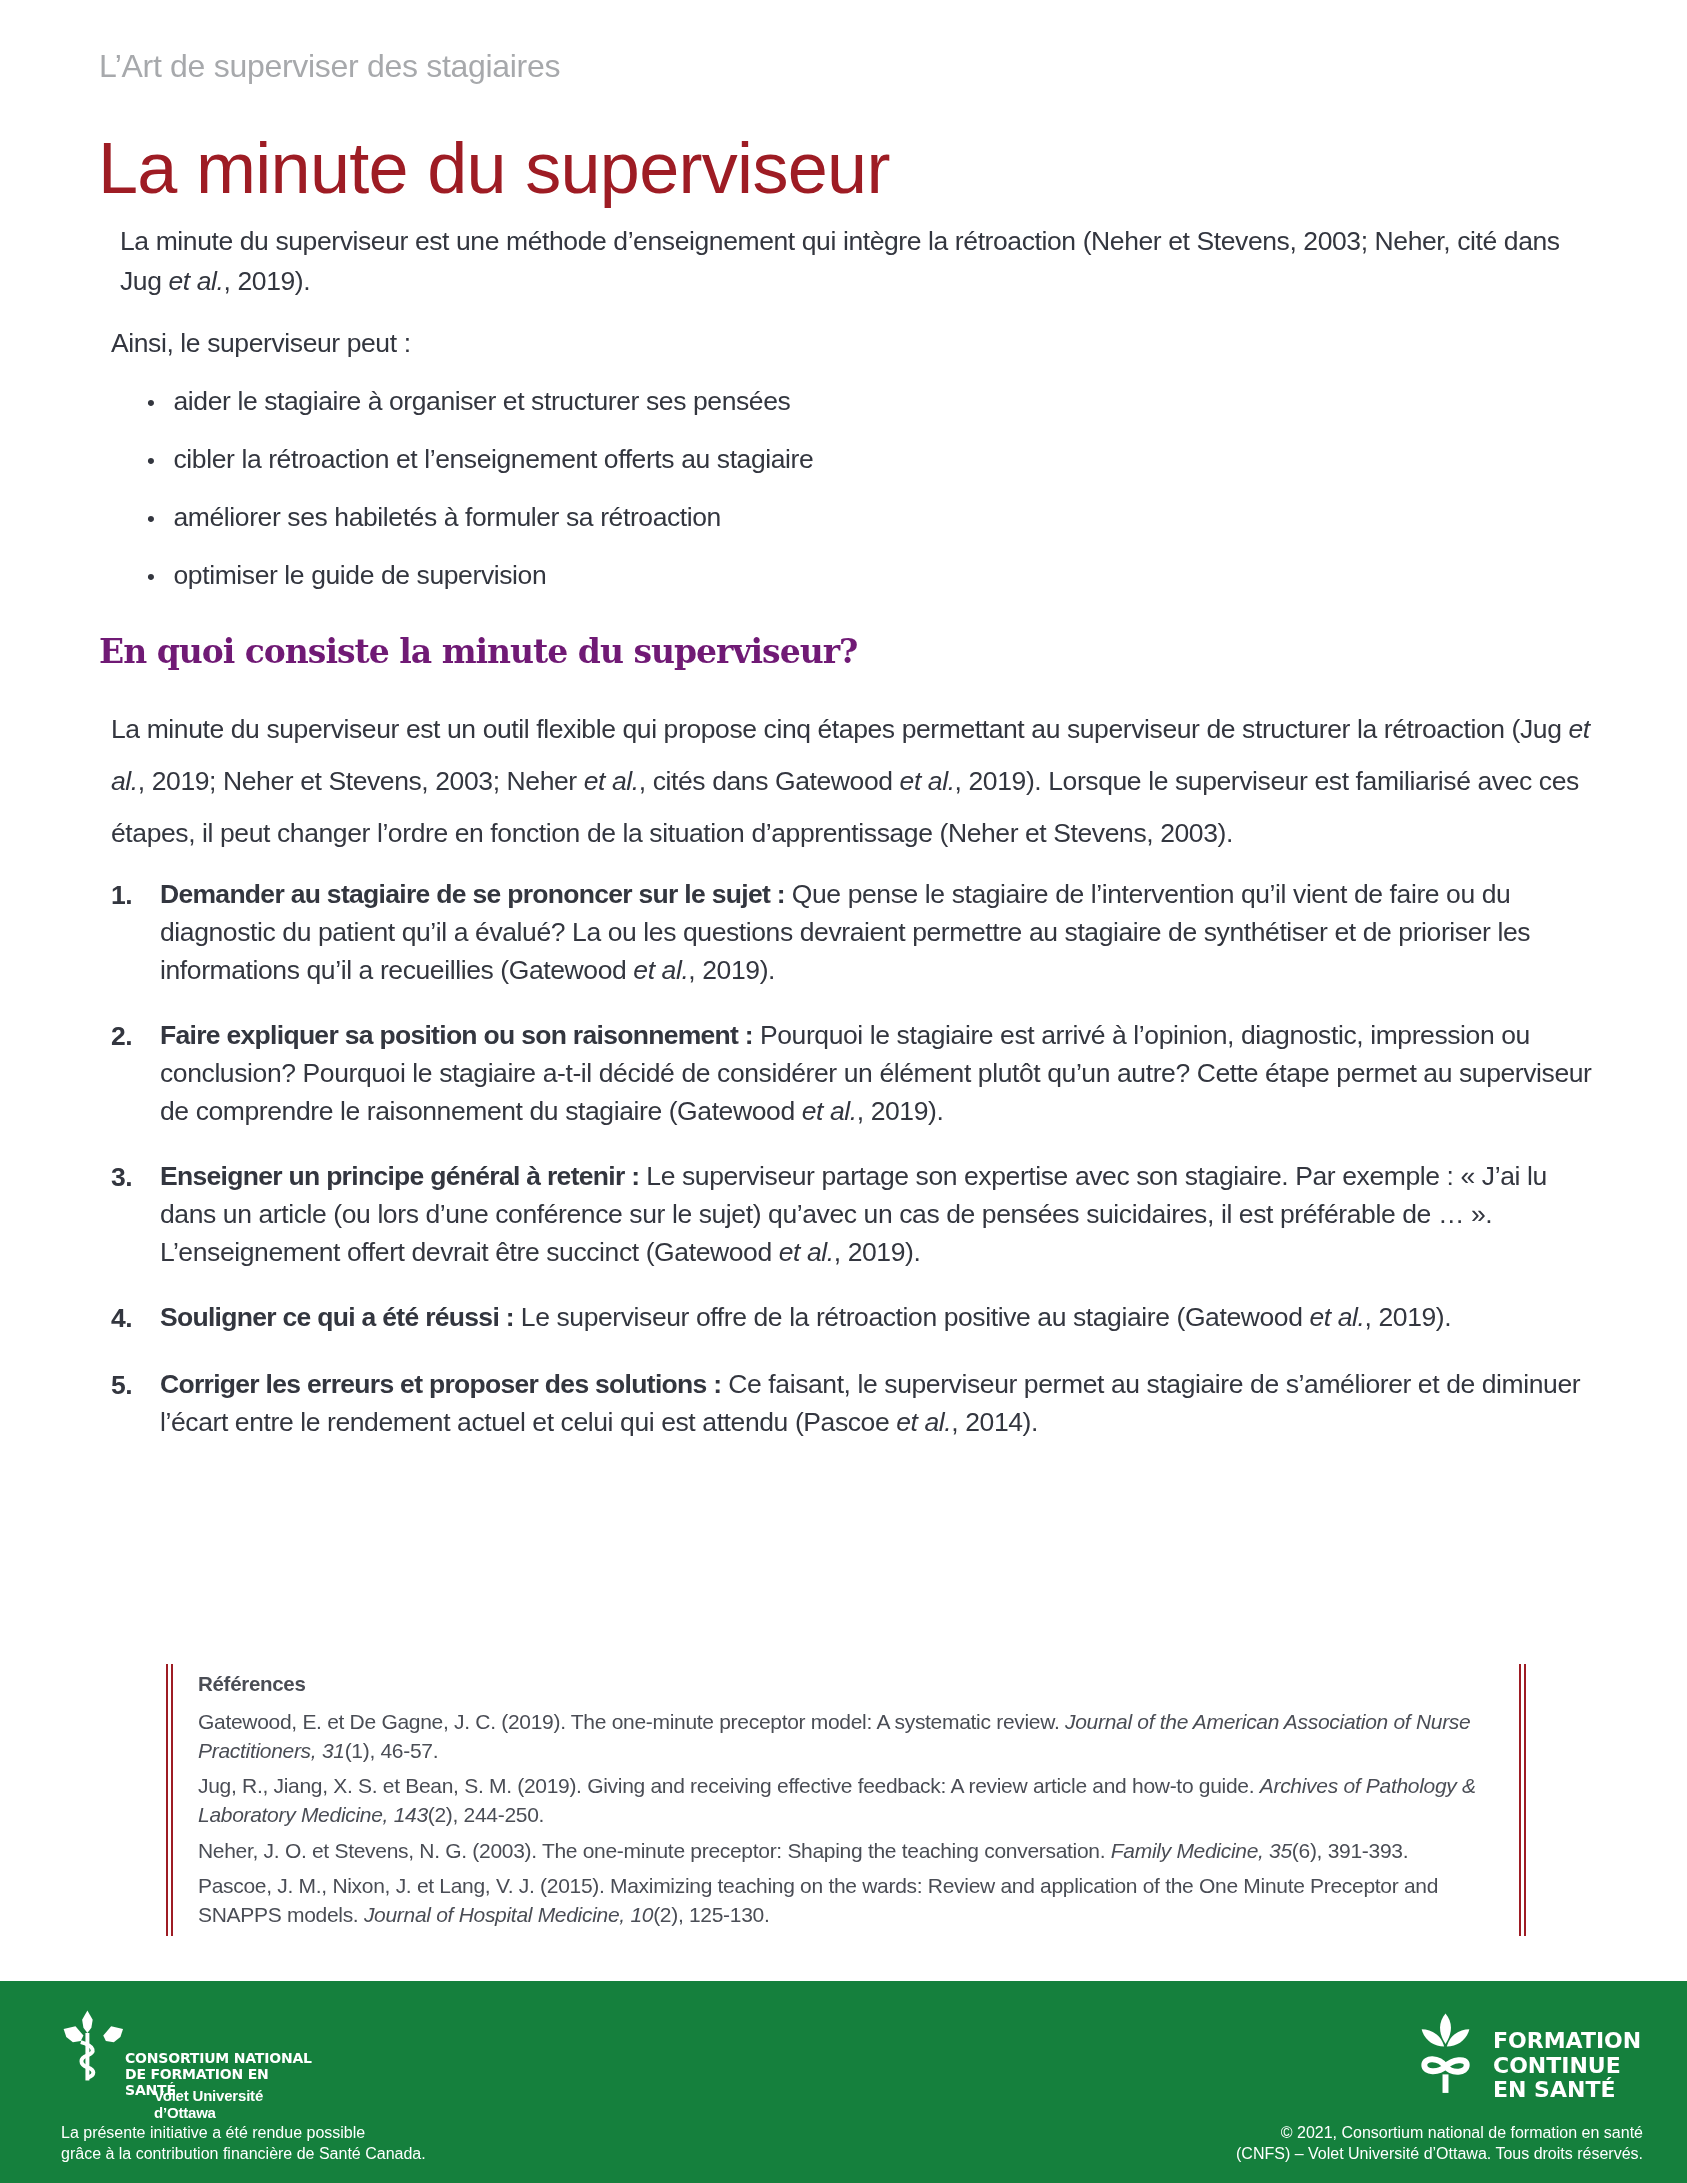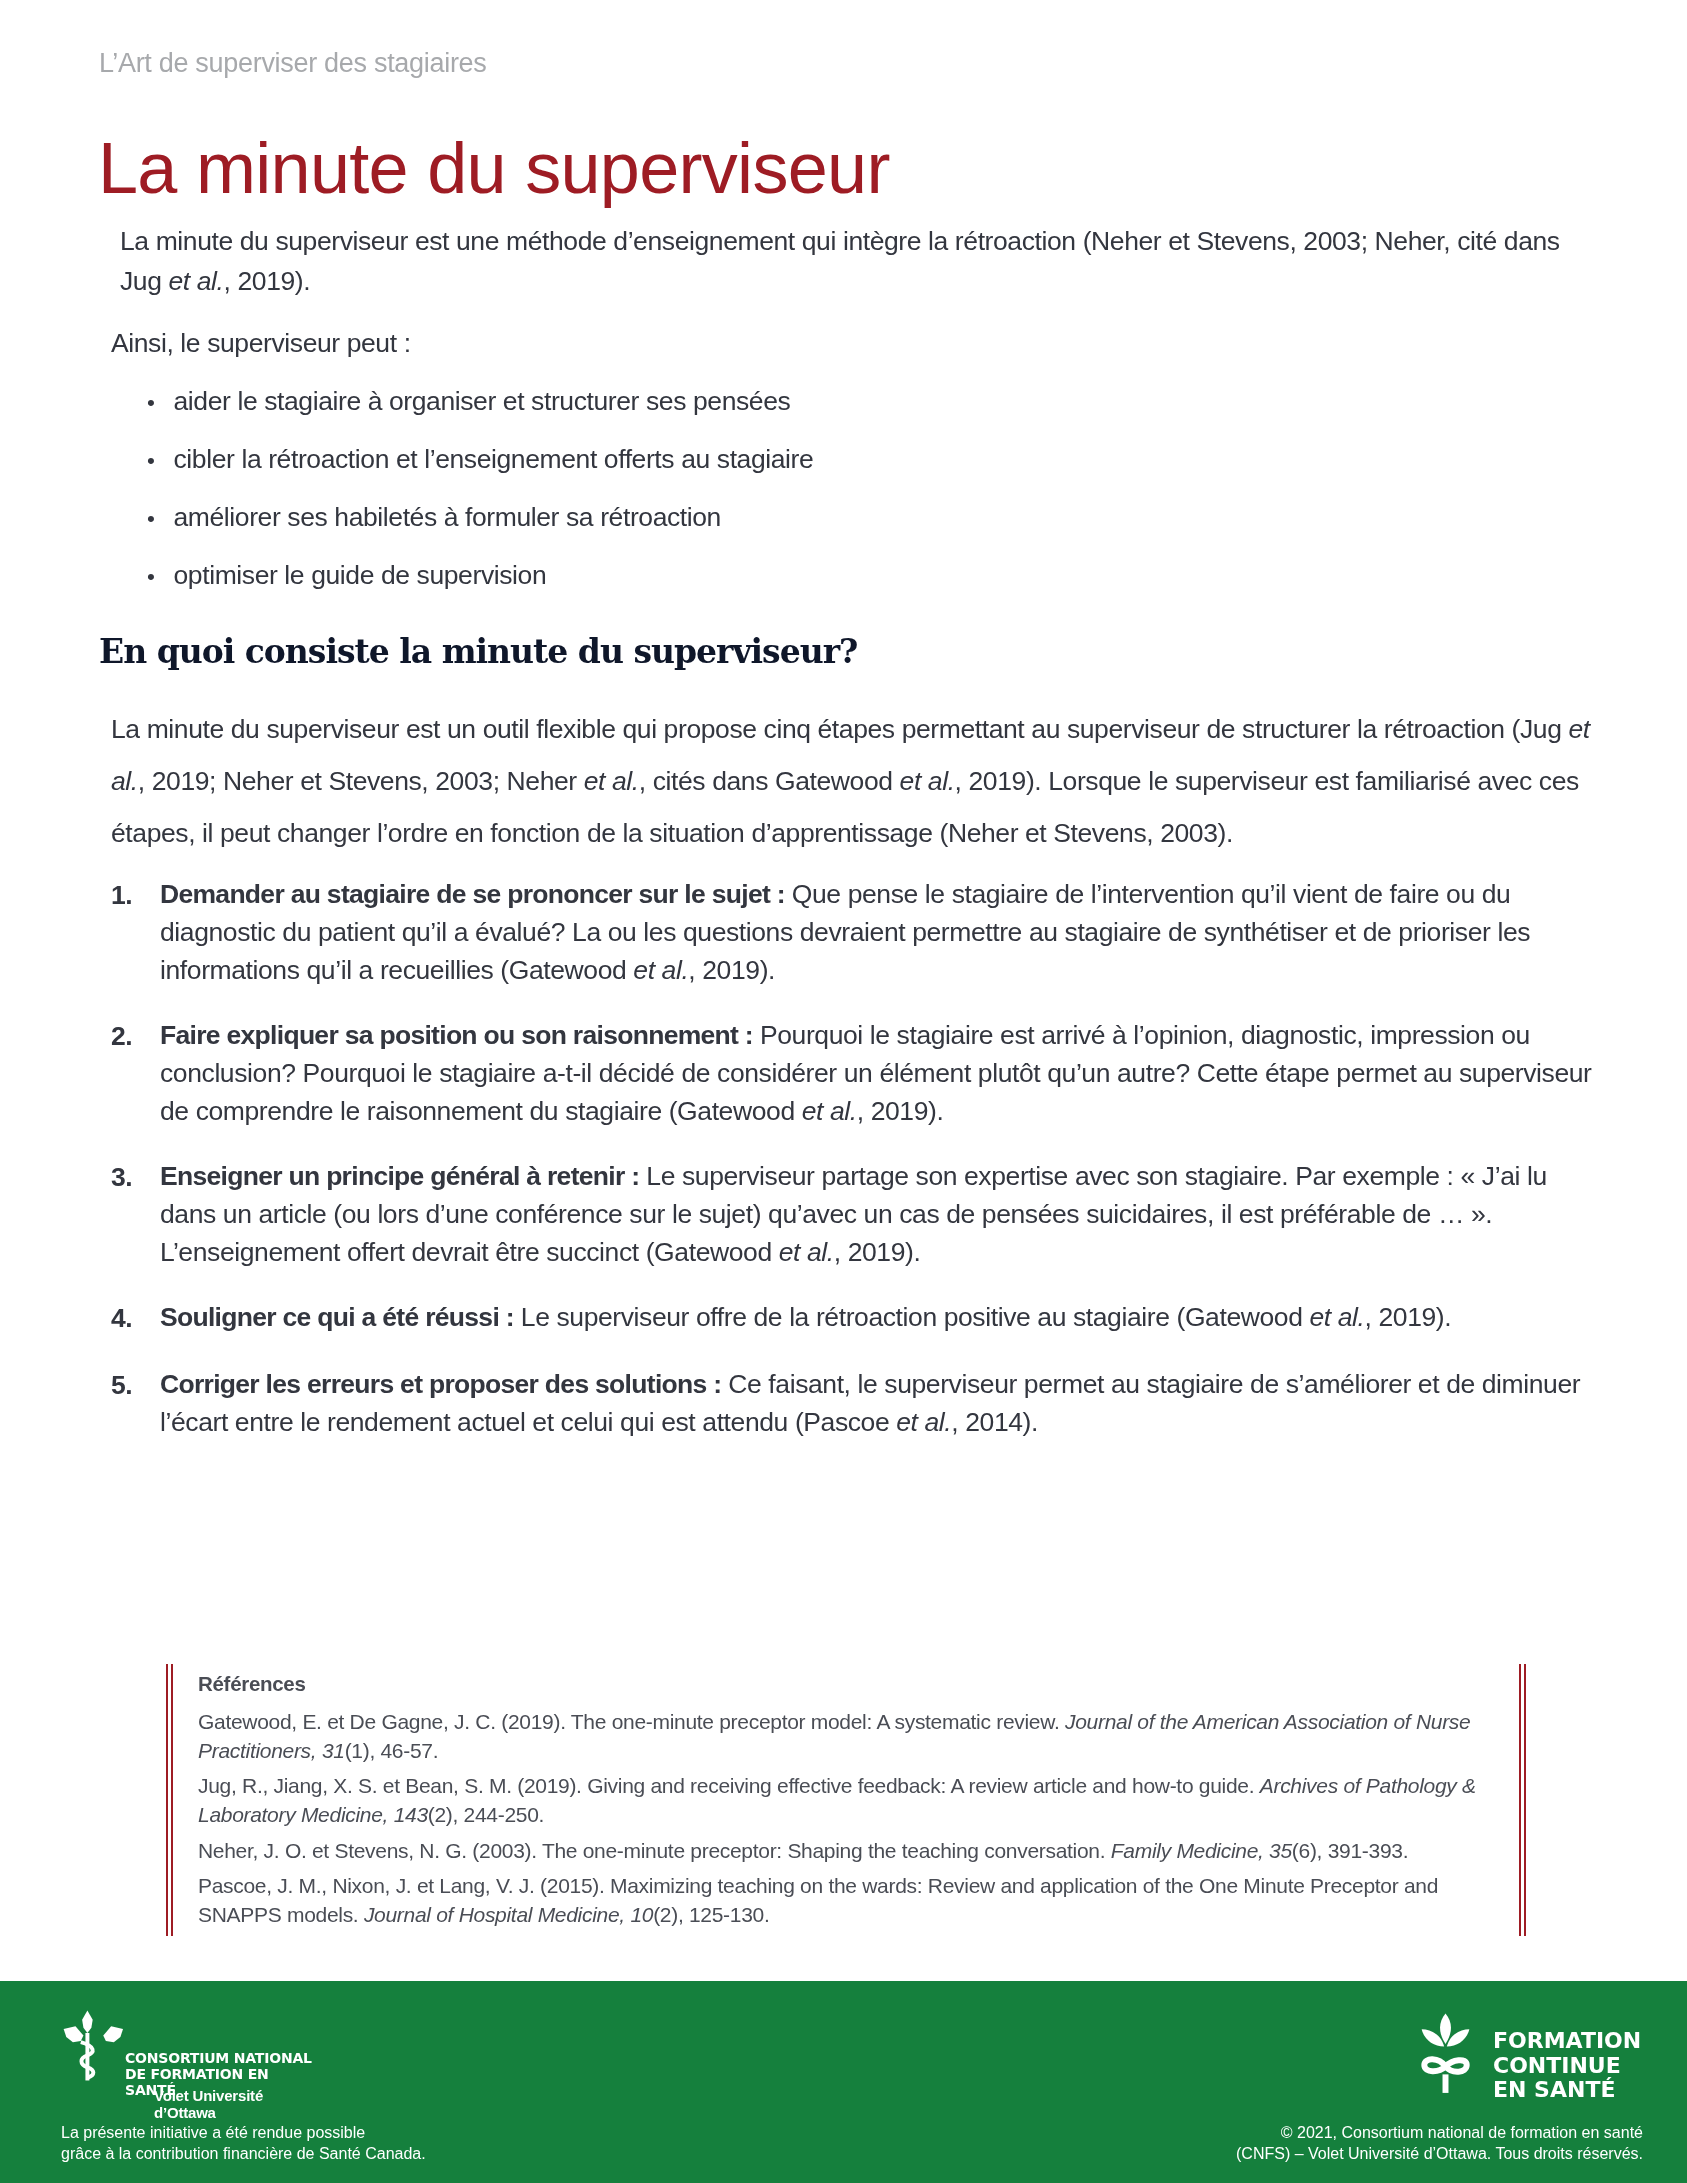--- a/index.html
+++ b/index.html
@@ -1,21 +1,21 @@
 <!DOCTYPE html>
 <html style="font-size:10.6px"><head>
   <meta charset="utf-8">
   <style>
     * { box-sizing: border-box; margin: 0; padding: 0; }
     html, body { width: 1687px; height: 2183px; background: #ffffff; overflow: hidden; }
     body { position: relative; font-family: "Liberation Sans", "DejaVu Sans", sans-serif; color: #33363f; }
 
     .page-subtitle {
       position: absolute; left: 99px; top: 48px;
-      font-size: 27px; color: #a7a9ac; letter-spacing: -0.3px;
+      font-size: 32px; color: #a7a9ac; letter-spacing: -0.3px;
       font-family: "Liberation Sans", sans-serif;
     }
     .page-title {
       position: absolute; left: 98px; top: 127px;
       font-size: 72px; color: #9e1c24; font-weight: normal; letter-spacing: -0.7px;
       font-family: "Liberation Sans", sans-serif;
     }
 
     .body-text {
       font-size: 26.5px; line-height: 40px; color: #33363f;
@@ -25,21 +25,21 @@
     .intro { position: absolute; left: 111px; top: 221px; width: 1442px; margin-left: 9px; }
     .ainsi { position: absolute; left: 111px; top: 323px; }
 
     .bullets { position: absolute; left: 147px; top: 381px; list-style: none; }
     .bullets li { display: flex; align-items: baseline; height: 58px; }
     .bullets .dot { width: 26.5px; font-size: 22.5px; color: #33363f; }
 
     .section-heading {
       position: absolute; left: 99px; top: 632px;
       font-family: "DejaVu Serif", serif; font-weight: bold;
-      font-size: 33px; color: #0f172a; letter-spacing: -1px;
+      font-size: 33px; color: #701a75; letter-spacing: -1px;
     }
     .section-para { position: absolute; left: 111px; top: 703px; width: 1482px; line-height: 52px; }
 
     .steps { position: absolute; left: 111px; top: 875px; width: 1482px; list-style: none; }
     .steps li { display: flex; margin-bottom: 27px; }
     .steps .num { width: 49px; flex: 0 0 49px; font-weight: bold; }
     .steps .step-body { flex: 1; line-height: 38px; }
     .steps .step-title { font-weight: bold; letter-spacing: -0.7px; }
 
     em { font-style: italic; }

